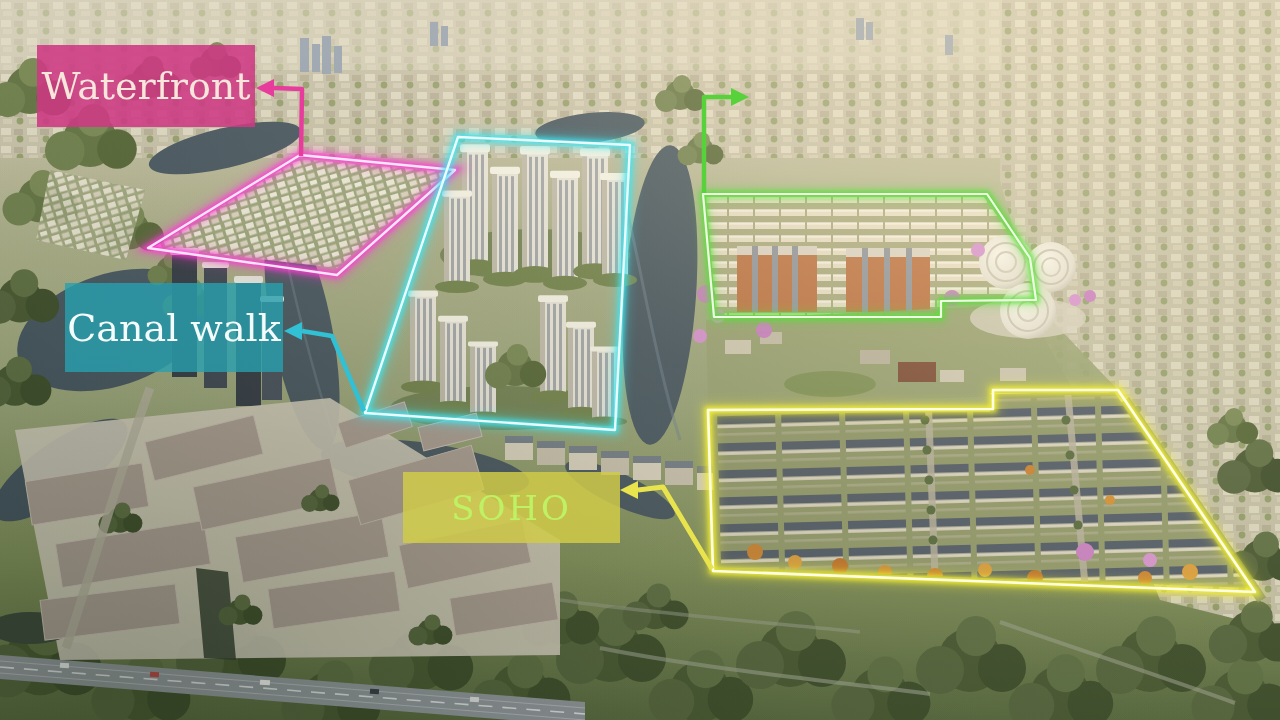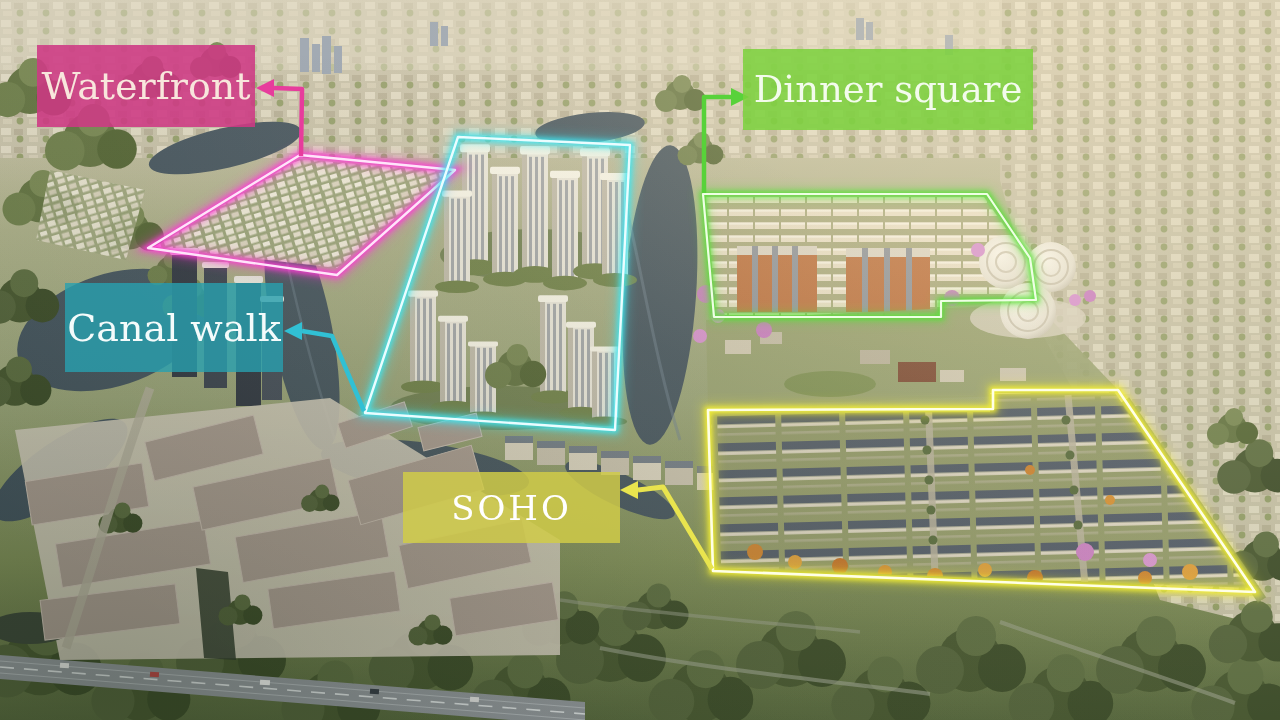--- a/index.html
+++ b/index.html
@@ -392,16 +392,15 @@
       <path d="M708,410 L993,409 L993,390 L1118,390 L1255,592 L713,571 Z" fill="none" stroke-width="2.6" stroke-linejoin="round" stroke="#ffffe6"></path>
       <polyline points="638,490 663,487 712,569" fill="none" stroke-width="5" stroke-linejoin="round" stroke="#e9e44e"></polyline>
       <polygon points="620,490 638,481 638,499" fill="#e9e44e"></polygon>
     </g>
   </svg>
 
   <div class="zone-label" id="label-canal-walk" style="background-color: rgba(40, 160, 175, 0.8); color: rgb(244, 251, 251);">Canal walk</div>
 
   <div class="zone-label" id="label-waterfront" style="background-color: rgba(206, 57, 132, 0.88); color: rgb(248, 230, 220);">Waterfront</div>
 
-  <div class="zone-label" id="label-dinner-square" style="background-color: rgba(124, 210, 60, 0.86); color: rgb(243, 251, 236);">Dinner square</div>
-
-  <div class="zone-label" id="label-soho" style="background-color: rgba(209, 204, 72, 0.84); color: #ffffff;">SOHO</div>
+
+  <div class="zone-label" id="label-soho" style="background-color: rgba(209, 204, 72, 0.84); color: #bef264;">SOHO</div>
 </div>
 
 </body></html>

